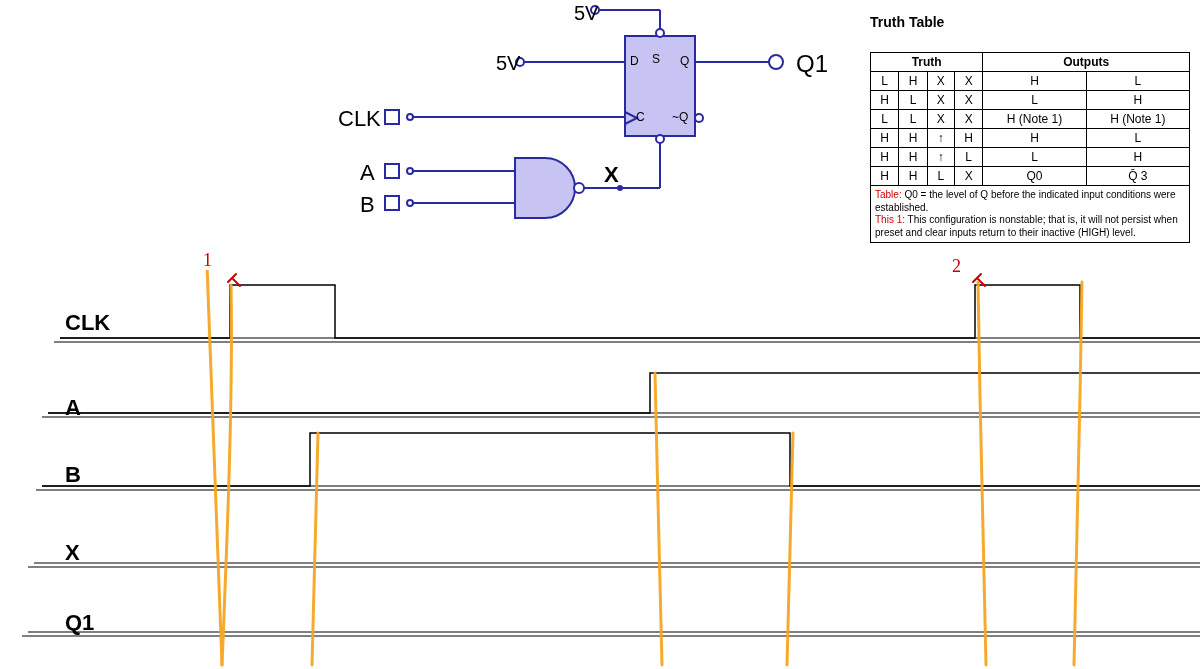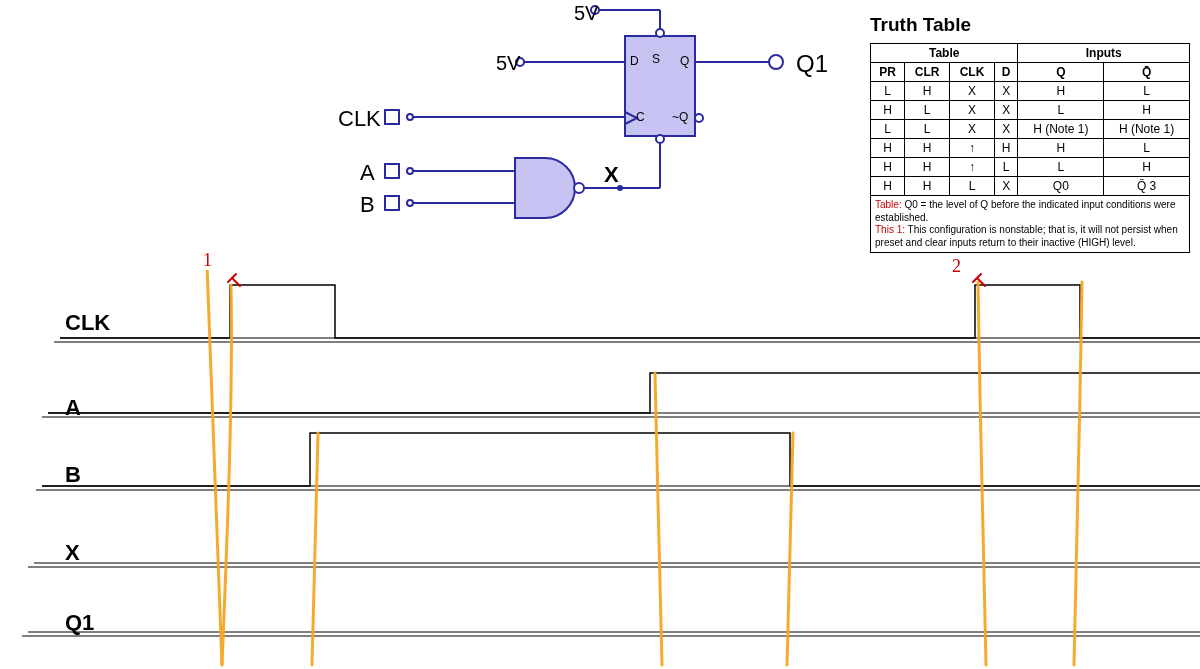--- a/index.html
+++ b/index.html
@@ -1,19 +1,19 @@
 <!DOCTYPE html>
 <html><head>
 <meta charset="utf-8">
 <style>
   html,body{margin:0;padding:0;font-family:Arial,Helvetica,sans-serif;background:#fff;color:#000}
   #stage{position:relative;width:1200px;height:669px;overflow:hidden}
   .lbl{position:absolute;font-weight:bold}
   .tt{position:absolute;left:870px;top:14px;width:320px}
-  .tt-title{font-weight:bold;font-size:19px;margin-bottom:7px}
+  .tt-title{font-weight:bold;font-size:14px;margin-bottom:22px}
   .tt table{border-collapse:collapse;font-size:12px;width:100%}
   .tt th,.tt td{border:1px solid #000;padding:2px 4px;text-align:center;font-weight:normal}
   .tt th{font-weight:bold}
   .tt .grp{border-bottom:1px solid #000}
   .tt-notes{font-size:10px;border:1px solid #000;border-top:none;padding:3px 4px;line-height:1.25}
   .tt-notes .red{color:#c00}
   
   .pin{position:absolute;font-size:12px;font-family:Arial}
   .big{font-size:20px}
   .ann{position:absolute;color:#c00;font-family:'Comic Sans MS','Segoe Script',cursive;font-size:18px}
@@ -79,30 +79,22 @@
 <div class="pin" style="left:652px;top:52px">S</div>
 <div class="pin" style="left:680px;top:54px">Q</div>
 <div class="pin" style="left:636px;top:110px">C</div>
 <div class="pin" style="left:672px;top:110px">~Q</div>
 
 <div class="tt">
   <div class="tt-title">Truth Table</div>
   <table>
     <tbody>
           <tr>
-      <th colspan="4" class="grp">Table</th>
-      <th colspan="2" class="grp">Inputs</th>
-    </tr>
-    <tr>
-      <th>PR</th>
-      <th>CLR</th>
-      <th>CLK</th>
-      <th>D</th>
-      <th>Q</th>
-      <th>Q̄</th>
+      <th colspan="4" class="grp">Truth</th>
+      <th colspan="2" class="grp">Outputs</th>
     </tr>
     </tbody>
         <tbody id="tt-body">
           <tr>
             <td>L</td>
             <td>H</td>
             <td>X</td>
             <td>X</td>
             <td>H</td>
             <td>L</td>

